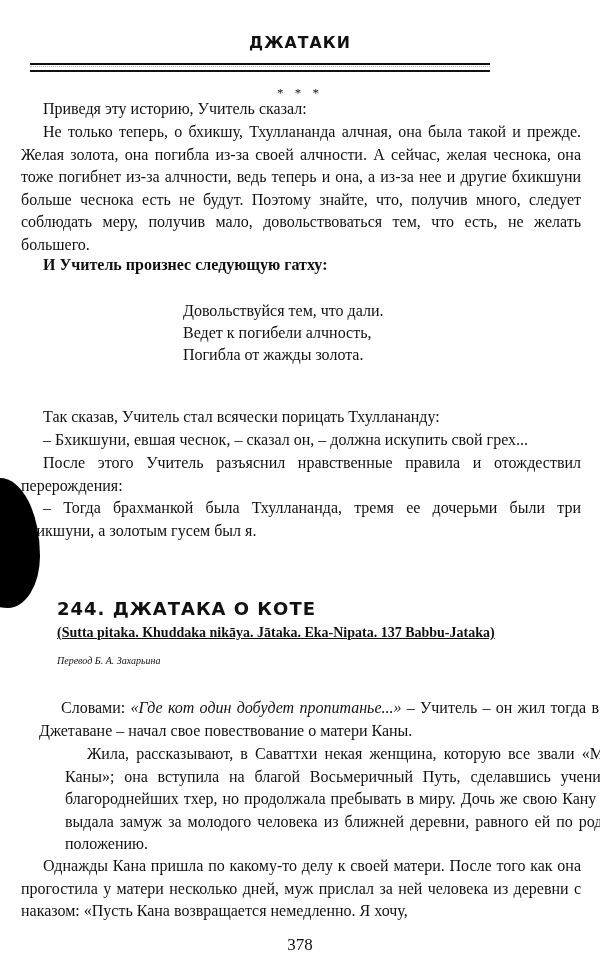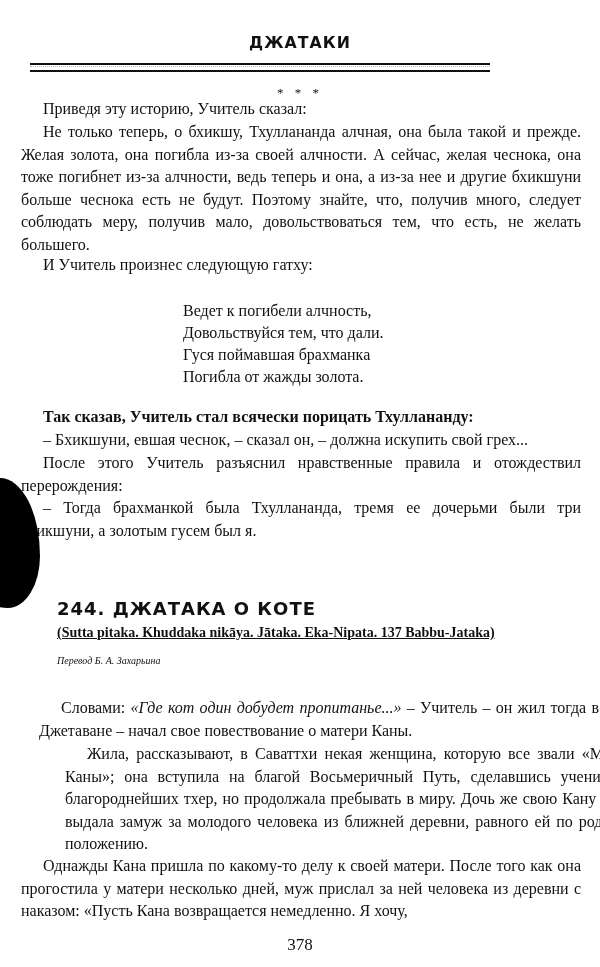--- a/index.html
+++ b/index.html
@@ -38,30 +38,29 @@
 <body>
 
 <div class="header-title">ДЖАТАКИ</div>
 <div class="rule rule1"></div>
 <div class="rule-thin"></div>
 <div class="rule rule2"></div>
 <div class="stars">* * *</div>
 
 <div class="p" style="top:98px;"><span class="ind"></span><span>Приведя эту историю, Учитель сказал:</span></div>
 <div class="p" style="top:121px;"><span class="ind"></span><span>Не только теперь, о бхикшу, Тхуллананда алчная, она была такой и прежде. Желая золота, она погибла из-за своей алчности. А сейчас, желая чеснока, она тоже погибнет из-за алчности, ведь теперь и она, а из-за нее и другие бхикшуни больше чеснока есть не будут. Поэтому знайте, что, получив много, следует соблюдать меру, получив мало, довольствоваться тем, что есть, не желать большего.</span></div>
-<div class="p" style="top:254px;"><span class="ind"></span><span>И Учитель произнес следующую гатху:</span></div>
+<div class="p" style="top:254px;font-weight:bold;"><span class="ind"></span><span>И Учитель произнес следующую гатху:</span></div>
 
 <div class="verse" style="top:300px;">
+  <div>Довольствуйся тем, что дали.</div>
   <div>Ведет к погибели алчность,</div>
-  <div>Довольствуйся тем, что дали.</div>
-  <div>Гуся поймавшая брахманка</div>
   <div>Погибла от жажды золота.</div>
 </div>
 
-<div class="p" style="top:406px;font-weight:bold;"><span class="ind"></span><span>Так сказав, Учитель стал всячески порицать Тхуллананду:</span></div>
+<div class="p" style="top:406px;"><span class="ind"></span><span>Так сказав, Учитель стал всячески порицать Тхуллананду:</span></div>
 <div class="p" style="top:429px;"><span class="ind"></span><span>– Бхикшуни, евшая чеснок, – сказал он, – должна искупить свой грех...</span></div>
 <div class="p" style="top:452px;"><span class="ind"></span><span>После этого Учитель разъяснил нравственные правила и отождествил перерождения:</span></div>
 <div class="p" style="top:497px;"><span class="ind"></span><span>– Тогда брахманкой была Тхуллананда, тремя ее дочерьми были три бхикшуни, а золотым гусем был я.</span></div>
 
 <div class="blot"></div>
 <div class="blot2"></div>
 
 <div class="chapter-title">244. ДЖАТАКА О КОТЕ</div>
 <div class="source">(Sutta pitaka. Khuddaka nikāya. Jātaka. Eka-Nipata. 137 Babbu-Jataka)</div>
 <div class="translator">Перевод Б. А. Захарьина</div>

